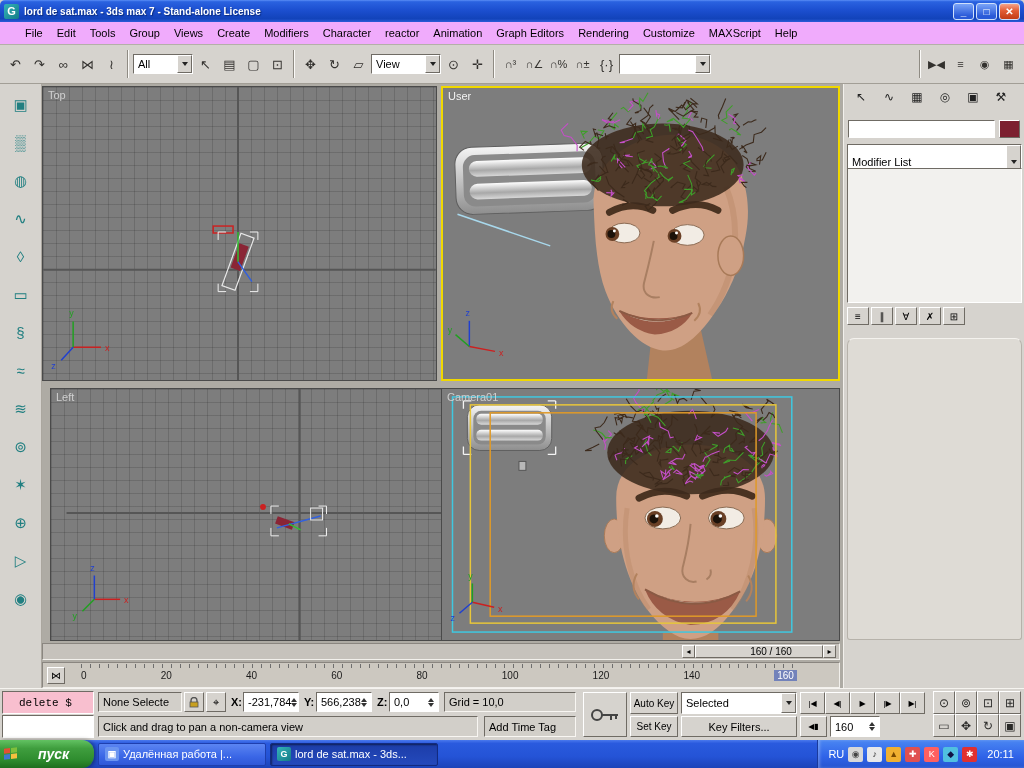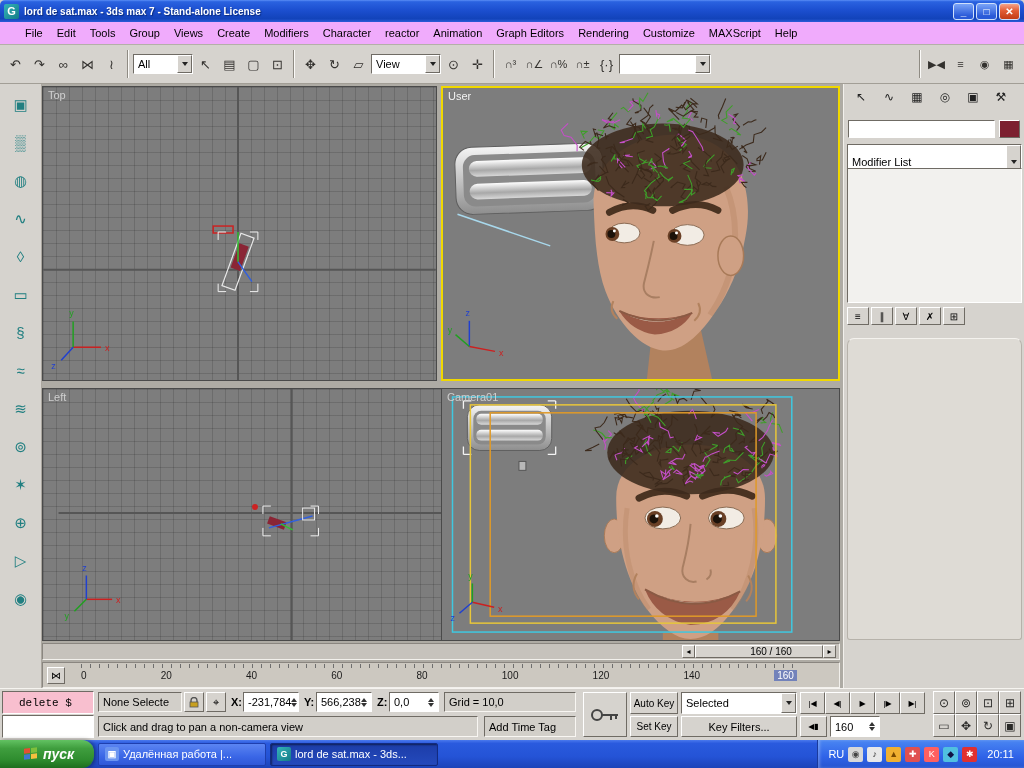--- a/index.html
+++ b/index.html
@@ -100,21 +100,21 @@
   .mini-spin { margin-left:auto; display:flex; flex-direction:column; justify-content:center; gap:1px; }
   .mini-spin i { display:block; width:0; height:0; border:3px solid transparent; }
   .mini-spin .u { border-bottom:4px solid #333; }
   .mini-spin .d { border-top:4px solid #333; }
   .navbtn { width:22px; height:23px; display:flex; align-items:center; justify-content:center; font-size:12px; color:#2a2a28; }
   .pbbtn { width:25px; height:22px; display:flex; align-items:center; justify-content:center; font-size:8px; }
 
   
   #taskbar { left:0; top:740px; width:1024px; height:28px;
     background:linear-gradient(180deg,#4a79ee 0%,#2a5ade 12%,var(--taskbar-blue,#2453d6) 60%,#1c43b8 100%); display:flex; align-items:center; }
-  #start-btn { width:94px; height:28px; display:flex; align-items:center; gap:5px; padding:0 10px 0 24px;
+  #start-btn { width:94px; height:28px; display:flex; align-items:center; gap:20px; padding:0 10px 0 4px;
     background:linear-gradient(180deg,#62c262 0%,#3f9e3e 30%,var(--start-green,#2f8d2f) 70%,#1e6e1e 100%);
     border-radius:0 12px 12px 0; box-shadow:2px 0 4px rgba(0,0,0,.4); color:#fff; font-weight:bold; font-style:italic; font-size:14px; }
   .winflag { width:14px; height:13px; display:grid; grid-template-columns:6px 6px; grid-template-rows:5px 5px; gap:1px; transform:skewY(-6deg); }
   .winflag i:nth-child(1){background:#e34f33;} .winflag i:nth-child(2){background:#7ebf3c;}
   .winflag i:nth-child(3){background:#3f77d2;} .winflag i:nth-child(4){background:#f5c03f;}
   .task { height:23px; margin-left:4px; display:flex; align-items:center; gap:4px; padding:0 6px; width:168px;
     background:linear-gradient(180deg,#5b85f2,#3a66e6 60%,#2f58d8); border:1px solid #1e3fae; border-radius:2px;
     color:#fff; font-size:11px; white-space:nowrap; overflow:hidden; }
   .task.active { background:linear-gradient(180deg,#1c3da8,#2449bc); border-color:#122a80; box-shadow:inset 1px 1px 2px rgba(0,0,0,.5); }
   .task .ticon { width:14px; height:14px; border-radius:2px; display:flex; align-items:center; justify-content:center;
@@ -434,21 +434,21 @@
           <line x1="26" y1="262" x2="26" y2="236" stroke="#2040d0" stroke-width="1.5"></line>
           <text x="22" y="231" fill="#2040d0">z</text>
           <line x1="26" y1="262" x2="52" y2="267" stroke="#cc2020" stroke-width="1.5"></line>
           <text x="56" y="272" fill="#cc2020">x</text>
           <line x1="26" y1="262" x2="12" y2="250" stroke="#20a020" stroke-width="1.5"></line>
           <text x="4" y="248" fill="#20a020">y</text>
         </g>
       </svg>
     </div>
 
-    <div class="vp grid" style="left:0;top:304px;width:425px;height:253px">
+    <div class="vp grid" style="left:8px;top:304px;width:425px;height:253px">
       <span class="vp-label">Left</span>
       <svg viewBox="0 0 395 253">
         <line x1="0" y1="125" x2="395" y2="125" stroke="#565656" stroke-width="2"></line>
         <line x1="235" y1="0" x2="235" y2="253" stroke="#565656" stroke-width="2"></line>
         <g>
           <circle cx="198" cy="119" r="3" fill="#cc2222"></circle>
           <path d="M206 118 h8 M206 118 v8 M262 118 h-8 M262 118 v8 M206 148 h8 M206 148 v-8 M262 148 h-8 M262 148 v-8" stroke="#f0f0f0" stroke-width="1" fill="none"></path>
           <g transform="rotate(-70 220 135)">
               <rect x="216" y="126" width="8" height="18" fill="#8a2535"></rect>
             </g>

